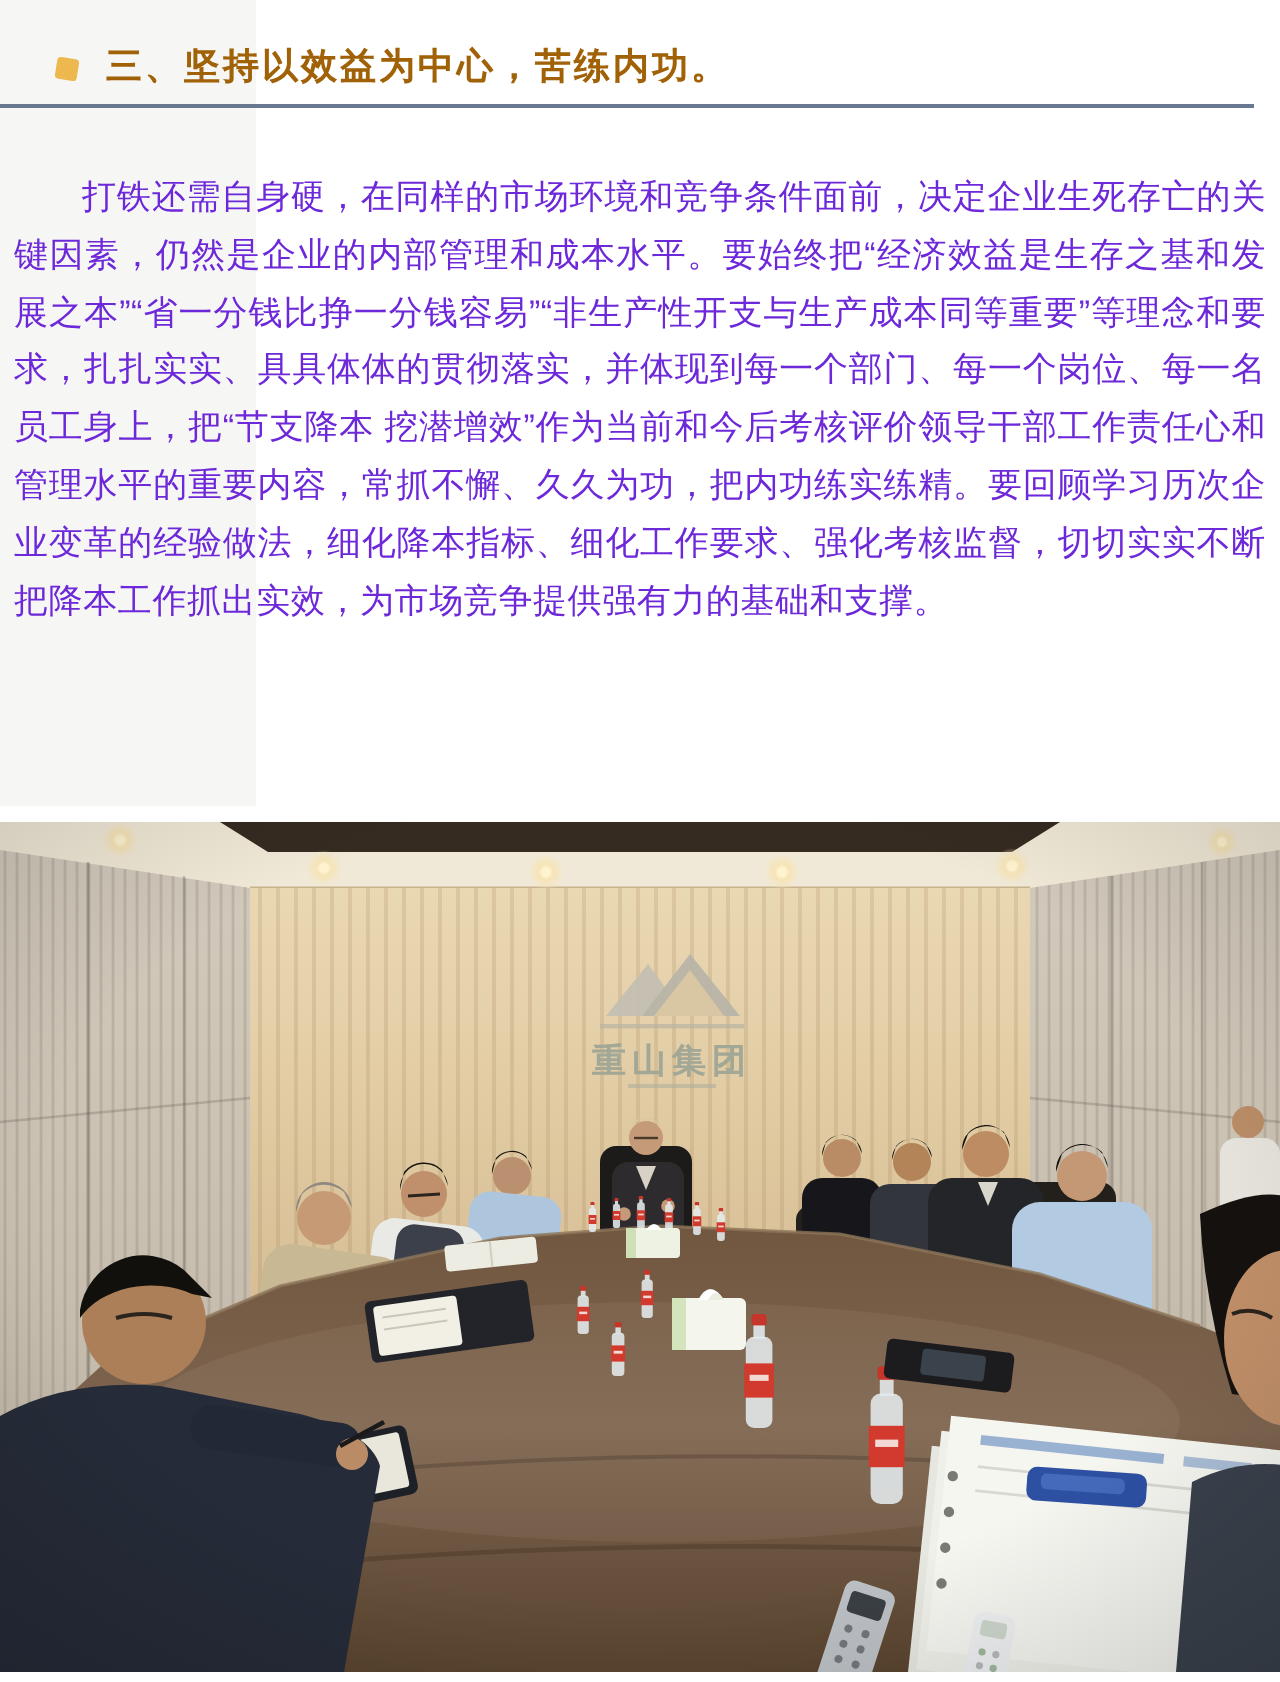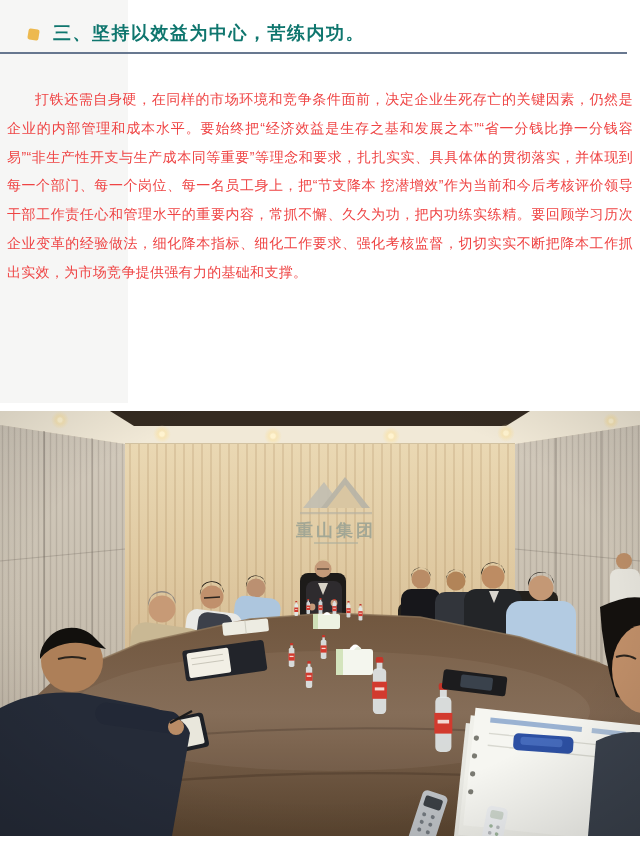--- a/index.html
+++ b/index.html
@@ -22,38 +22,38 @@
   .section-title{
     margin:0 0 0 14px;font-size:18px;font-weight:bold;
     letter-spacing:1.5px;line-height:24px;
   }
   .divider{
     position:absolute;top:52px;left:0;width:627px;height:0;
     border-top:2px solid rgba(77,96,125,.85);z-index:1;
   }
   .article{
     position:absolute;top:85px;left:7px;width:626px;z-index:2;
-    font-size:14px;line-height:28.8px;color:#ef4444;
+    font-size:17px;line-height:28.8px;color:#6d28d9;
     text-align:justify;letter-spacing:.3px;
   }
   .article p{margin:0;text-indent:2em;}
   .photo{
     position:absolute;top:411px;left:0;width:640px;height:425px;z-index:3;
     background:#e8dcc4;
   }
   .photo svg{display:block;}
 </style>
 </head>
 <body>
 
 <div class="left-tint"></div>
 
 <div class="heading-row">
   <span class="bullet" style="background:#edb94f"></span>
-  <h2 class="section-title" style="color:#0f766e">三、坚持以效益为中心，苦练内功。</h2>
+  <h2 class="section-title" style="color:#a16207">三、坚持以效益为中心，苦练内功。</h2>
 </div>
 
 <div class="divider"></div>
 
 <div class="article">
   <p>打铁还需自身硬，在同样的市场环境和竞争条件面前，决定企业生死存亡的关键因素，仍然是企业的内部管理和成本水平。要始终把“经济效益是生存之基和发展之本”“省一分钱比挣一分钱容易”“非生产性开支与生产成本同等重要”等理念和要求，扎扎实实、具具体体的贯彻落实，并体现到每一个部门、每一个岗位、每一名员工身上，把“节支降本 挖潜增效”作为当前和今后考核评价领导干部工作责任心和管理水平的重要内容，常抓不懈、久久为功，把内功练实练精。要回顾学习历次企业变革的经验做法，细化降本指标、细化工作要求、强化考核监督，切切实实不断把降本工作抓出实效，为市场竞争提供强有力的基础和支撑。</p>
 </div>
 
 <div class="photo">
 <svg width="640" height="425" viewBox="0 0 640 425" xmlns="http://www.w3.org/2000/svg">

